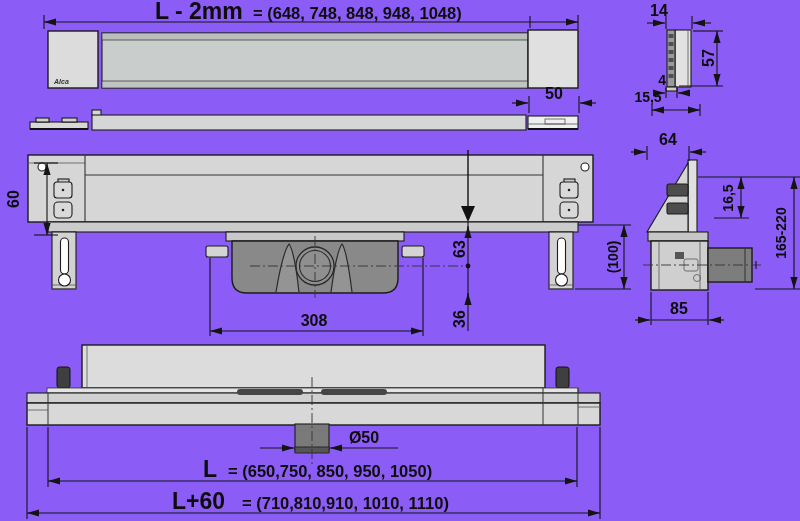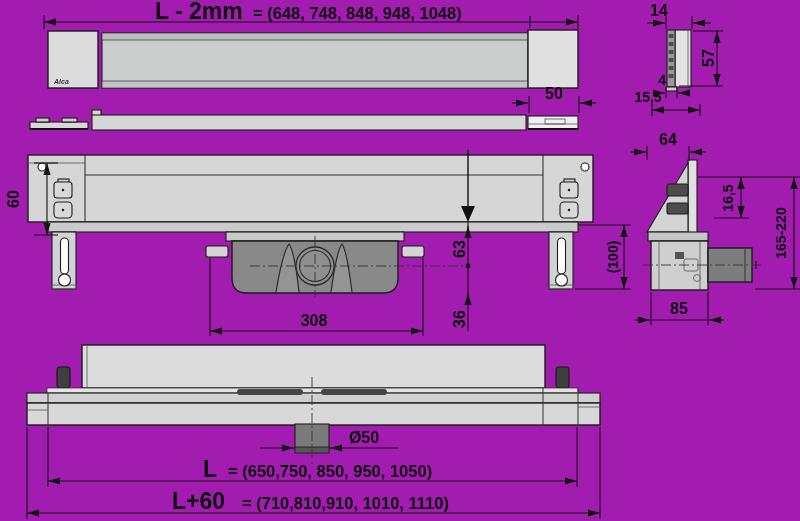--- a/index.html
+++ b/index.html
@@ -1,16 +1,16 @@
 <!DOCTYPE html>
 <html><head>
 <meta charset="utf-8">
 <style>
   html,body{margin:0;padding:0;background:#fff;}
-  .stage{width:800px;height:521px;position:relative;background:#a21caf;overflow:hidden;}
+  .stage{width:800px;height:521px;position:relative;background:#8b5cf6;overflow:hidden;}
   svg{display:block;}
   text{font-family:"Liberation Sans","DejaVu Sans",sans-serif;fill:#0d0d0d;font-weight:700;}
   .num{font-size:16px;}
   .sm{font-size:14px;}
   .big{font-size:23px;}
   .mid{font-size:16.5px;}
   .logo{font-size:7px;font-style:italic;fill:#333;font-weight:700;}
   .ol{stroke:#1c1c1c;stroke-width:1.4;}
   .ol2{stroke:#1c1c1c;stroke-width:1.1;}
   .thin{stroke:#555;stroke-width:0.8;fill:none;}

